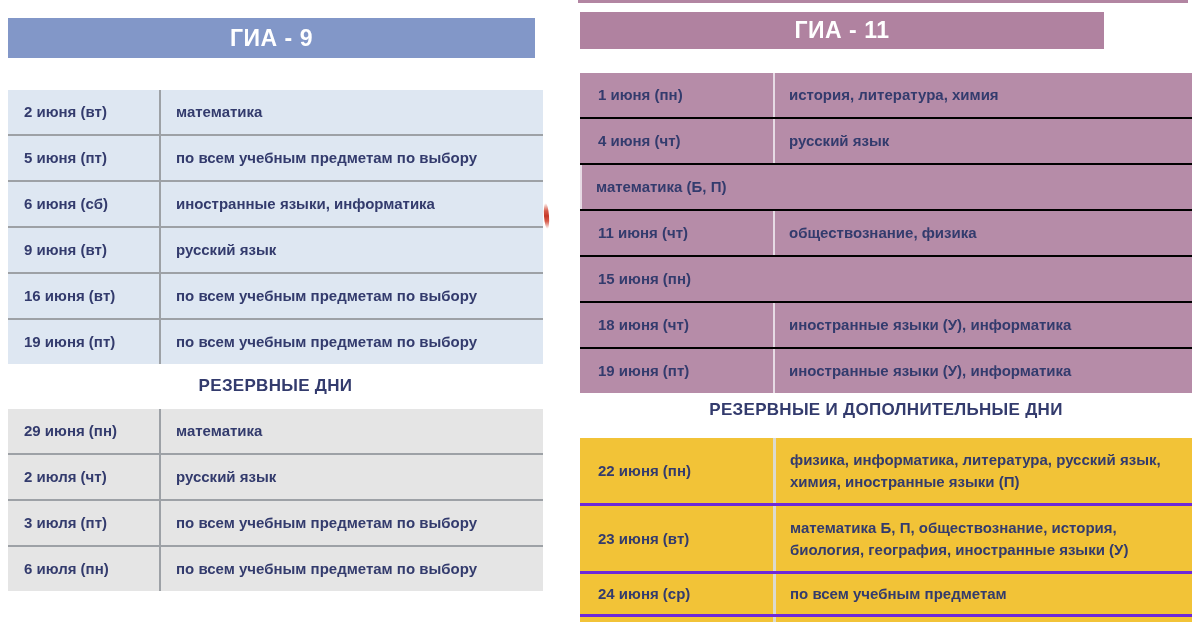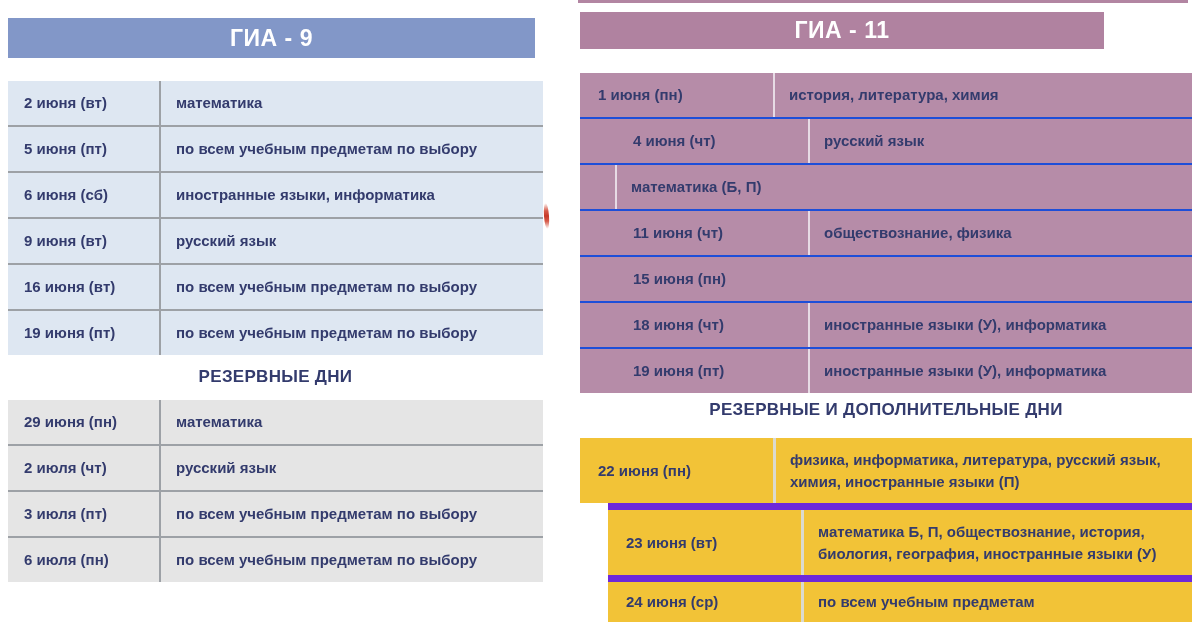--- a/index.html
+++ b/index.html
@@ -23,35 +23,35 @@
   .row{display:flex;align-items:center;}
   .cell{font-weight:700;font-size:15px;color:#333b6d;line-height:1.45;}
   .date{flex:0 0 auto;box-sizing:border-box;}
   .subj{flex:1 1 auto;box-sizing:border-box;align-self:stretch;display:flex;align-items:center;}
 
   
   .tbl-left .row{min-height:44px;}
   .tbl-left .row + .row{border-top:2px solid #9da1a6;}
   .tbl-left .date{width:151px;padding-left:16px;}
   .tbl-left .subj{border-left:2px solid #9da1a6;padding-left:15px;padding-right:3px;}
-  .tbl-blue{margin-top:23px;}
+  .tbl-blue{margin-top:32px;}
   .tbl-blue .row{background:#dee7f2;}
   .tbl-orange{margin-top:11px;}
   .tbl-orange .row{background:#e5e5e5;}
 
   
   .tbl-right .date{width:193px;padding-left:18px;}
   .tbl-right .subj{padding-left:14px;padding-right:18px;}
   .tbl-mauve{margin-top:24px;}
   .tbl-mauve .row{min-height:44px;background:#b68ca8;}
-  .tbl-mauve .row + .row{border-top:2px solid #1d4ed8;padding-left:35px;}
+  .tbl-mauve .row + .row{border-top:2px solid #000000;}
   .tbl-mauve .subj{border-left:2px solid #e7dbe5;}
   .tbl-yellow{margin-top:16px;}
   .tbl-yellow .row{background:#f2c337;}
-  .tbl-yellow .row + .row{border-top:7px solid #6d28d9;margin-left:28px;}
+  .tbl-yellow .row + .row{border-top:3px solid #6d28d9;}
   .tbl-yellow .subj{border-left:3px solid #dbdacf;}
   .row-h65{min-height:65px;}
   .row-h40{min-height:40px;}
   .row-partial{min-height:40px;}
 
   
   .sec-title{font-weight:700;color:#333b6d;text-align:center;letter-spacing:.3px;}
   .sec-title-9{margin-top:12px;font-size:17px;height:22px;}
   .sec-title-11{margin-top:7px;font-size:17px;height:22px;}
 

